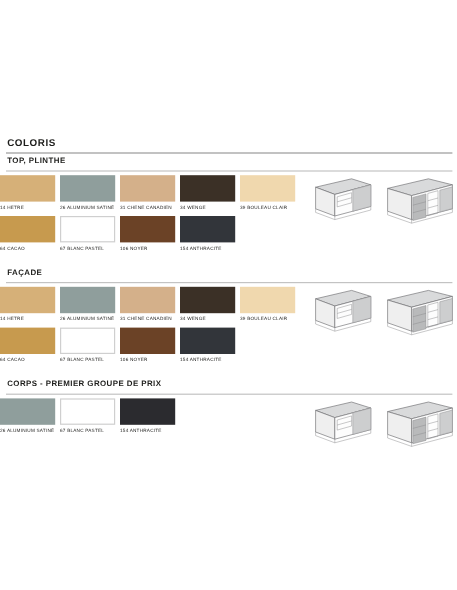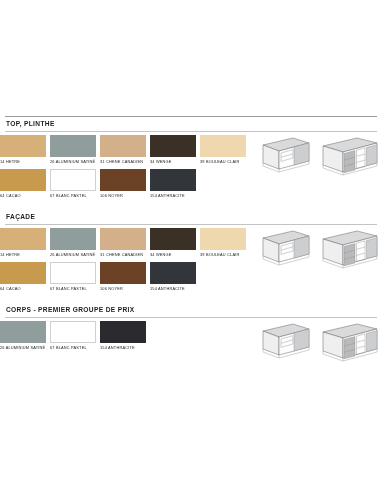--- a/index.html
+++ b/index.html
@@ -114,20 +114,21 @@
   .spacer-sm { height: 6px; }
   .spacer-md { height: 9px; }
 </style>
 </head>
 <body>
 
 <div id="page">
 
   <div class="top-space"></div>
 
+  <div class="catalog-title">COLORIS</div>
   <div class="rule-thick"></div>
 
   <div id="sections-host">
       <div class="section">
         <div class="section-head">TOP, PLINTHE</div>
         <div class="rule-thin"></div>
         <div class="section-body">
           <div class="swatch-rows">
             <div class="swatch-row">
               <div class="swatch-cell">

